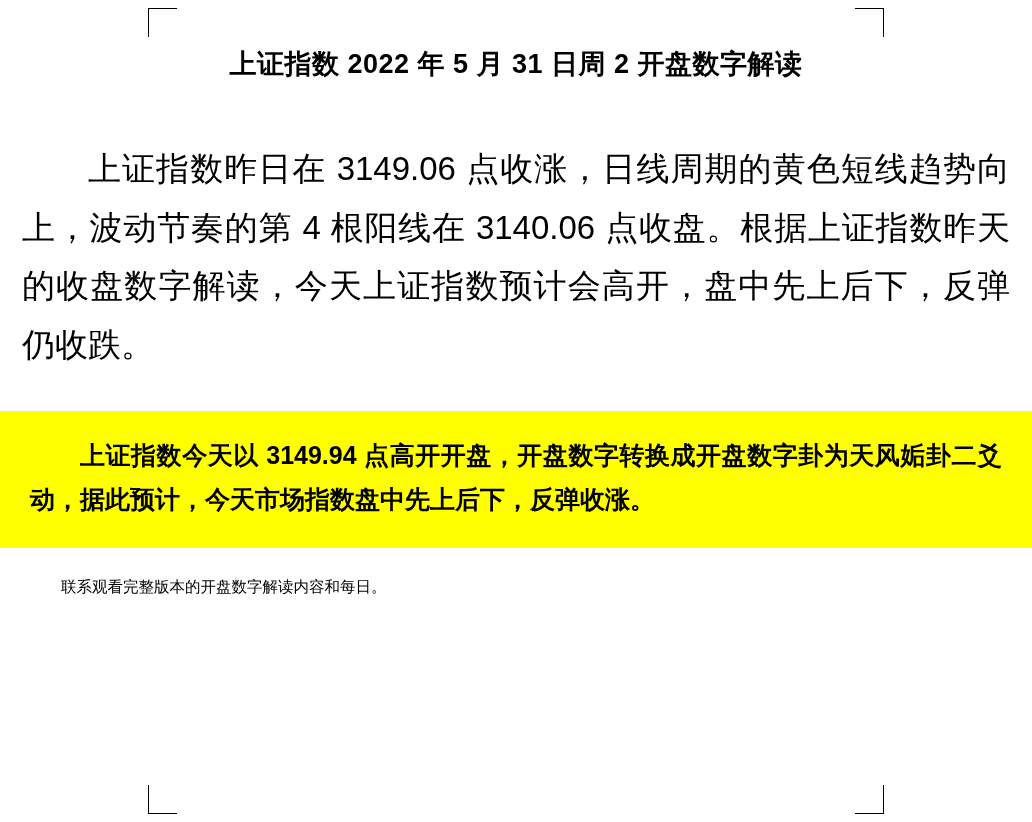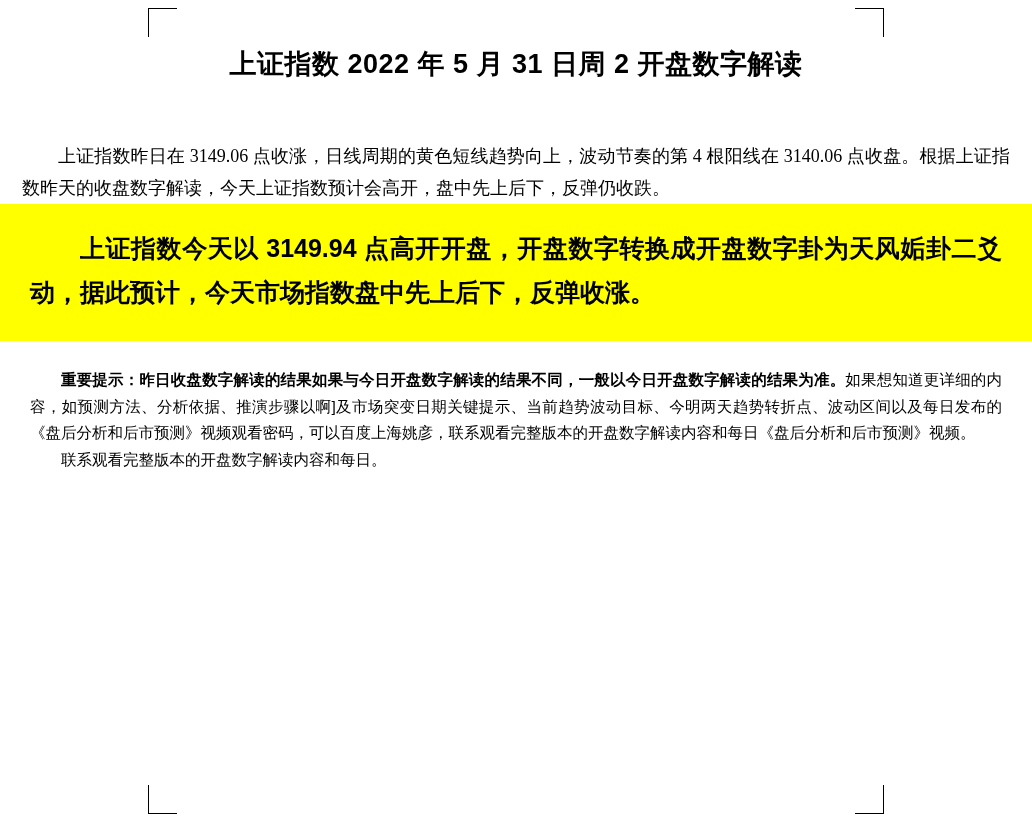--- a/index.html
+++ b/index.html
@@ -43,29 +43,29 @@
     text-align: center;
     font-size: 27px;
     font-weight: bold;
     letter-spacing: 0.5px;
     margin: 16px 0 0 0;
     line-height: 1.4;
   }
 
   .lead {
     margin: 56px 10px 0 10px;
-    font-size: 18px;
+    font-size: 33px;
     line-height: 1.78;
     text-align: justify;
     text-indent: 2em;
     padding: 0 12px;
-    font-family: Liberation Serif, serif;
   }
 
   .highlight {
+    margin-top: 36px;
     background: #ffff00;
     padding: 22px 16px 26px 16px;
   }
   .highlight p {
     margin: 0;
     font-size: 25px;
     font-weight: bold;
     line-height: 1.78;
     text-align: justify;
     text-indent: 2em;
@@ -101,18 +101,17 @@
 
     <h1 class="doc-title">上证指数 2022 年 5 月 31 日周 2 开盘数字解读</h1>
 
     <p class="lead">上证指数昨日在 3149.06 点收涨，日线周期的黄色短线趋势向上，波动节奏的第 4 根阳线在 3140.06 点收盘。根据上证指数昨天的收盘数字解读，今天上证指数预计会高开，盘中先上后下，反弹仍收跌。</p>
 
     <div class="highlight">
       <p>上证指数今天以 3149.94 点高开开盘，开盘数字转换成开盘数字卦为天风姤卦二爻动，据此预计，今天市场指数盘中先上后下，反弹收涨。</p>
     </div>
 
     <div class="footnotes">
-      <p><span class="bold">重要提示：昨日收盘数字解读的结果如果与今日开盘数字解读的结果不同，一般以今日开盘数字解读的结果为准。</span><span>如果想知道更详细的内容，如预测方法、分析依据、推演步骤以啊]及市场突变日期关键提示、当前趋势波动目标、今明两天趋势转折点、波动区间以及每日发布的《盘后分析和后市预测》视频观看密码，可以百度上海姚彦，联系观看完整版本的开盘数字解读内容和每日《盘后分析和后市预测》视频。</span></p>
       <p>联系观看完整版本的开盘数字解读内容和每日。</p>
     </div>
 
   </div>
 </div>
 
 </body></html>

